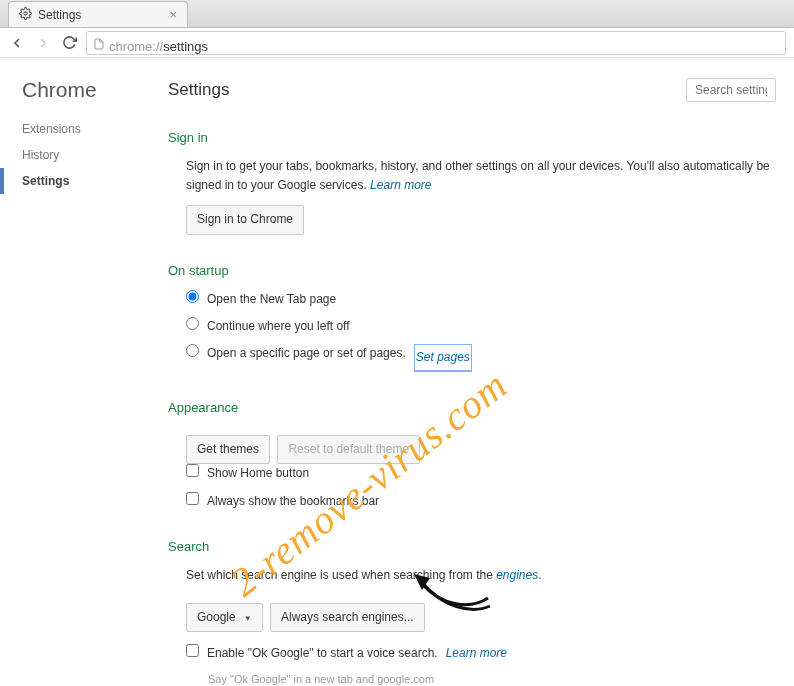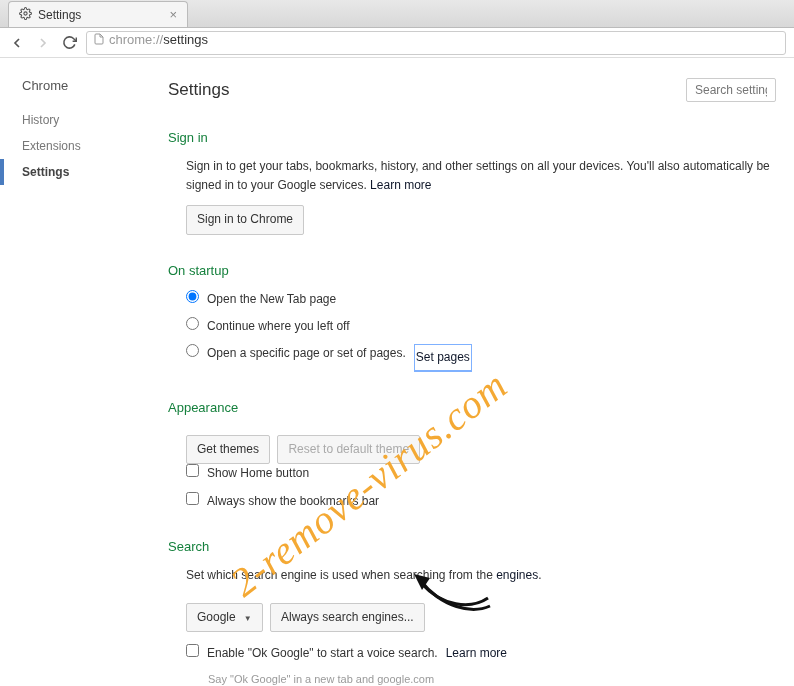--- a/index.html
+++ b/index.html
@@ -6,43 +6,43 @@
     body { width: 794px; height: 686px; background: #fff; overflow: hidden; position: relative; }
 
     
     .tab-bar { height: 28px; background: linear-gradient(#e8e8e8, #d8d8d8); display: flex; align-items: flex-end; padding-left: 8px; border-bottom: 1px solid #bbb; }
     .tab { background: #f5f5f5; height: 26px; min-width: 180px; border-radius: 4px 4px 0 0; display: flex; align-items: center; padding: 0 10px; border: 1px solid #bbb; border-bottom: none; font-size: 12px; color: #333; position: relative; }
     .tab .gear { margin-right: 6px; color: #555; }
     .tab .close { margin-left: auto; color: #888; font-size: 13px; cursor: pointer; }
     .nav-bar { height: 30px; display: flex; align-items: center; padding: 0 8px; gap: 8px; border-bottom: 1px solid #ddd; }
     .nav-btn { width: 18px; height: 18px; display: flex; align-items: center; justify-content: center; color: #555; cursor: pointer; }
     .nav-btn.disabled { color: #ccc; cursor: default; }
-    .omnibox { flex: 1; height: 24px; border: 1px solid #ccc; border-radius: 3px; display: flex; align-items: flex-start; padding: 0 6px; font-size: 13px; color: #333; }
+    .omnibox { flex: 1; height: 24px; border: 1px solid #ccc; border-radius: 3px; display: flex; align-items: flex-end; padding: 0 6px; font-size: 13px; color: #333; }
     .omnibox .page-icon { color: #888; margin-right: 4px; font-size: 13px; }
     .omnibox .scheme { color: #999; }
     .omnibox .path { color: #333; }
 
     
     .content { display: flex; height: calc(100% - 58px); }
     .sidebar { width: 150px; padding-top: 20px; }
-    .sidebar h1 { font-size: 13px; font-weight: normal; color: #555; padding: 0 0 14px 22px; }
+    .sidebar h1 { font-size: 21px; font-weight: normal; color: #555; padding: 0 0 14px 22px; }
     .sidebar-item { font-size: 12px; color: #777; padding: 6px 0 6px 22px; cursor: pointer; }
     .sidebar-item.active { color: #444; border-left: 4px solid #4a7cbf; padding-left: 18px; font-weight: bold; }
     .sidebar-gap { height: 24px; }
 
     .main { flex: 1; padding: 20px 18px 0 18px; position: relative; }
     .main-header { display: flex; align-items: center; }
     .main-header h2 { font-size: 17px; font-weight: normal; color: #333; }
     .search-box { margin-left: auto; }
     .search-box input { height: 24px; border: 1px solid #ccc; border-radius: 2px; padding: 0 8px; font-size: 12px; width: 90px; }
 
     .section { margin-top: 28px; }
     .section h3 { font-size: 13px; font-weight: normal; color: #15803d; margin-bottom: 12px; }
     .section .body { padding-left: 18px; font-size: 12px; color: #333; line-height: 1.6; }
-    .link { color: #0f172a; text-decoration: none; cursor: pointer; }
+    .link { color: #0369a1; text-decoration: none; cursor: pointer; font-style: italic; }
     .link.boxed { border: 1px solid #7fb1ff; border-bottom: 2px solid #7fb1ff; padding: 3px 1px; }
 
     .btn { display: inline-block; background: #f6f6f6; border: 1px solid #c9c9c9; border-radius: 2px; padding: 4px 10px; font-size: 12px; color: #333; cursor: pointer; margin-top: 10px; }
     .btn.disabled { color: #aaa; cursor: default; }
     .btn.dropdown::after { content: "▼"; font-size: 8px; color: #555; margin-left: 8px; }
 
     .radio-row, .check-row { display: flex; align-items: flex-start; gap: 8px; margin-bottom: 8px; font-size: 12px; color: #333; }
     .radio-row input, .check-row input { margin: 0; }
     .subtext { color: #9a9a9a; font-size: 11px; margin-left: 22px; }
 
@@ -94,22 +94,22 @@
     </span>
     <span class="scheme">chrome://</span>
       <span class="path">settings</span>
   </div>
 </div>
 
 <div class="content">
 
   <div class="sidebar">
     <h1>Chrome</h1>
+    <div class="sidebar-item">Extensions</div>
     <div class="sidebar-item">History</div>
-    <div class="sidebar-item">Extensions</div>
     <div class="sidebar-item active">Settings</div>
     <div class="sidebar-gap"></div>
   </div>
 
   <div class="main">
 
     <div class="main-header">
       <h2>Settings</h2>
       <div class="search-box">
         <input type="text" placeholder="Search settings" style="">

